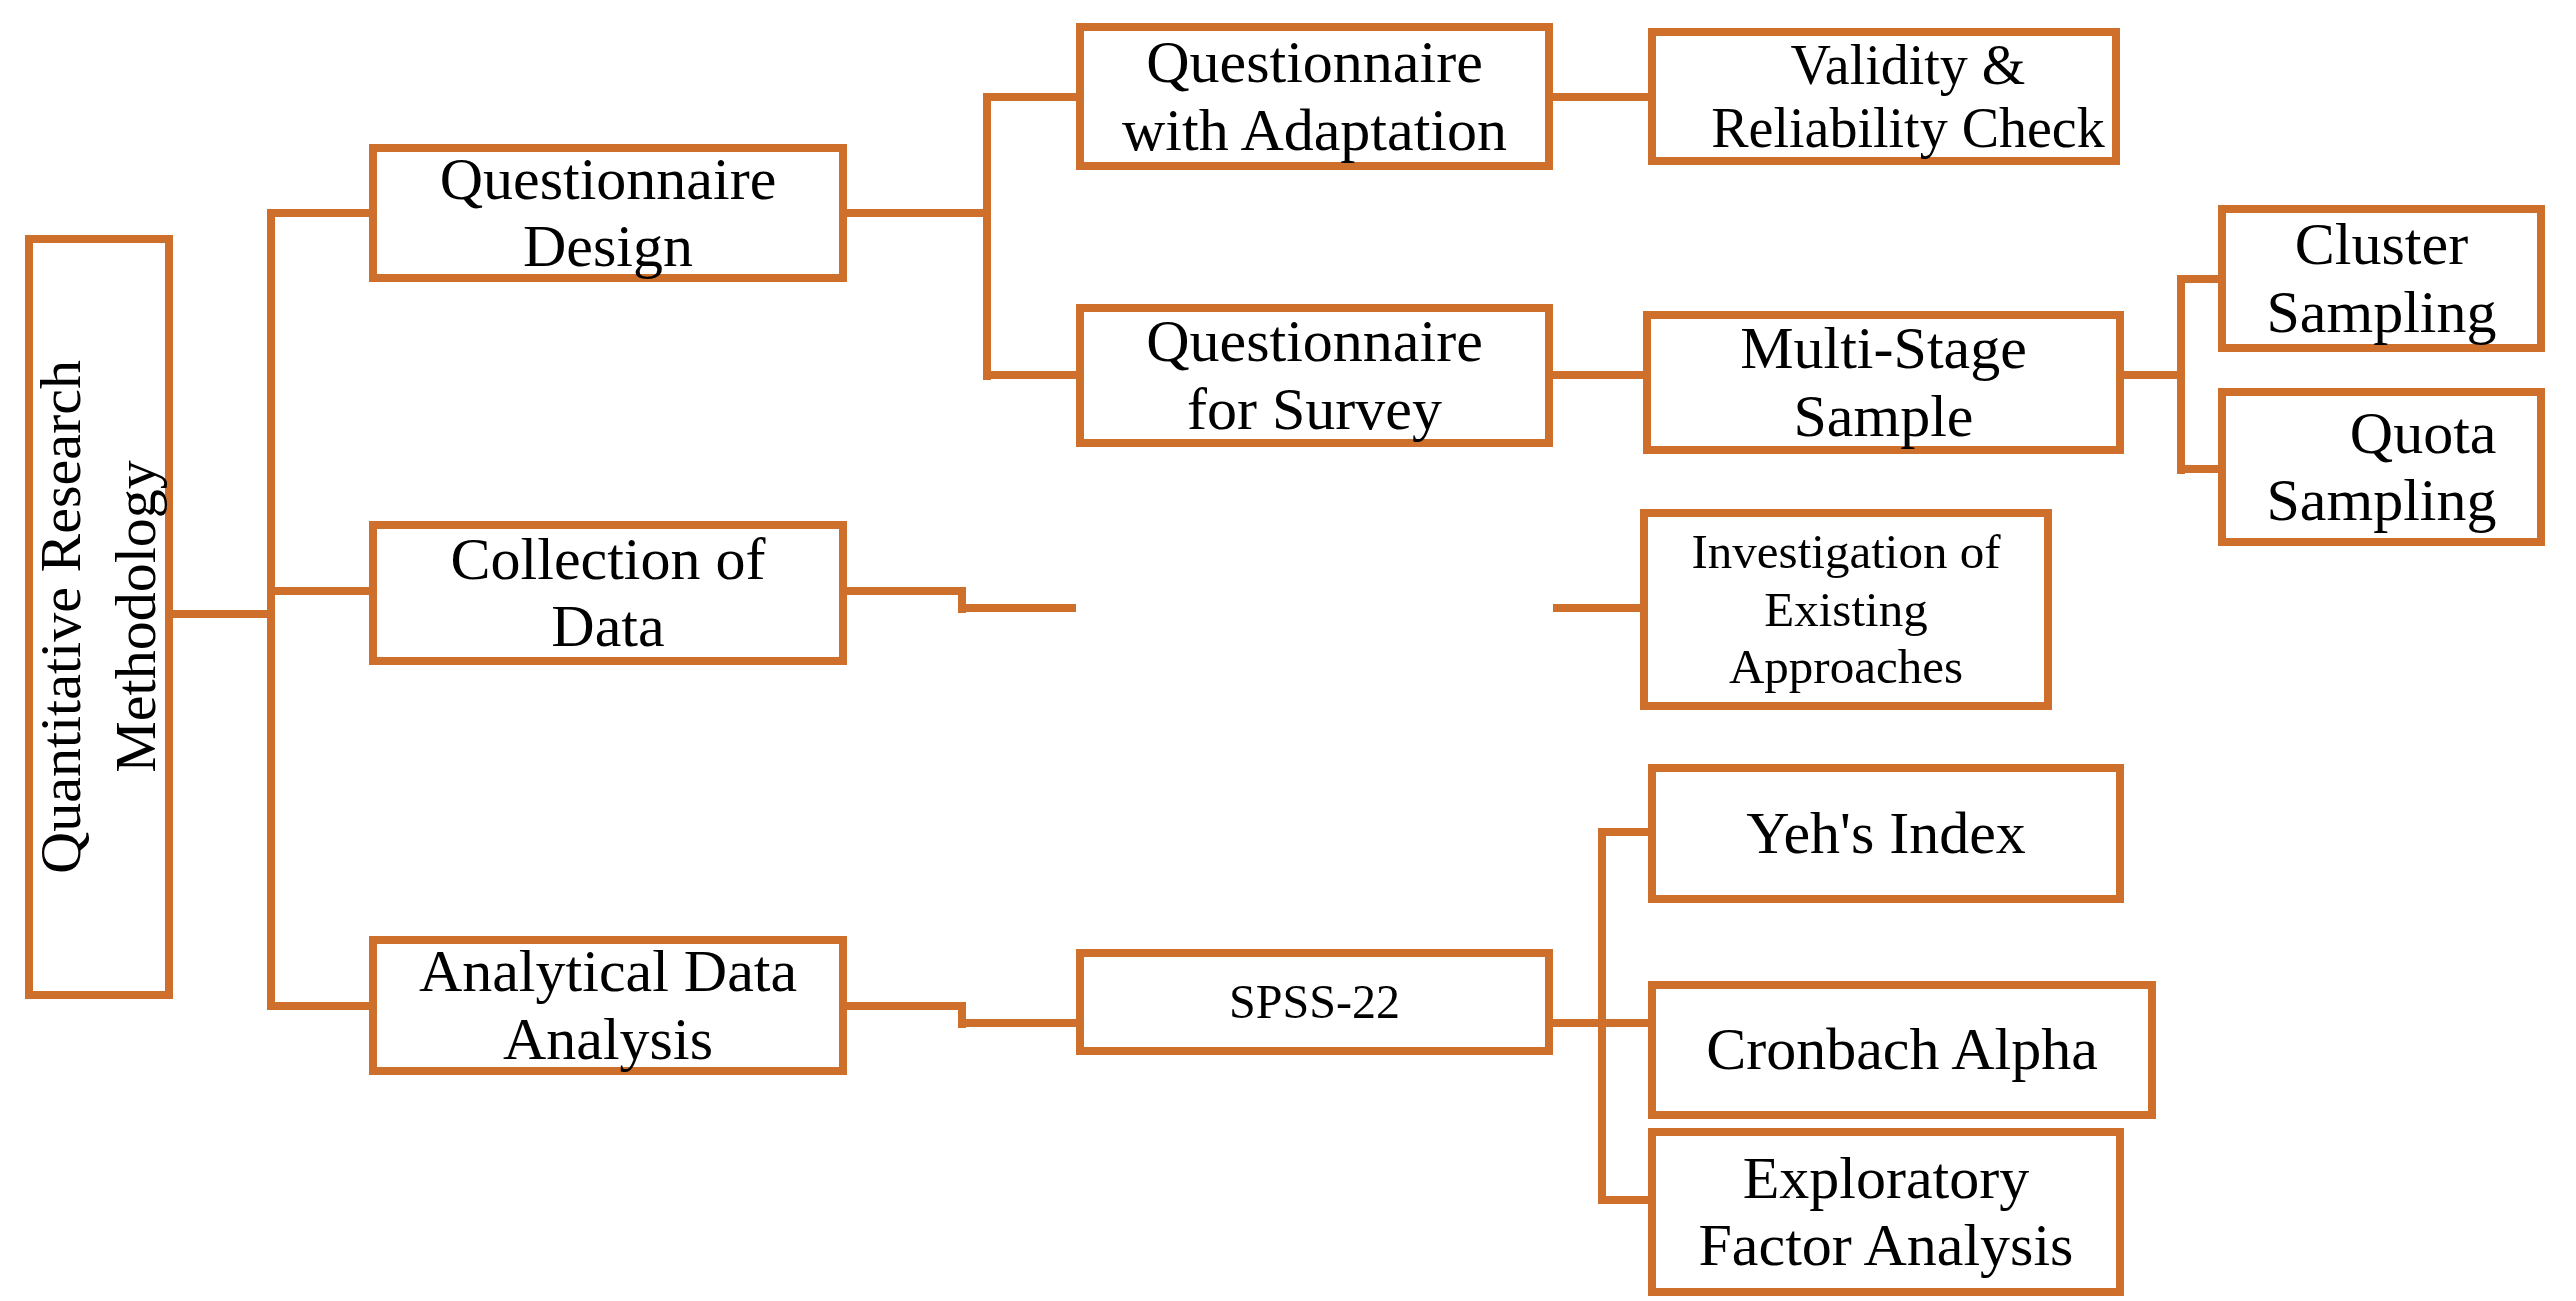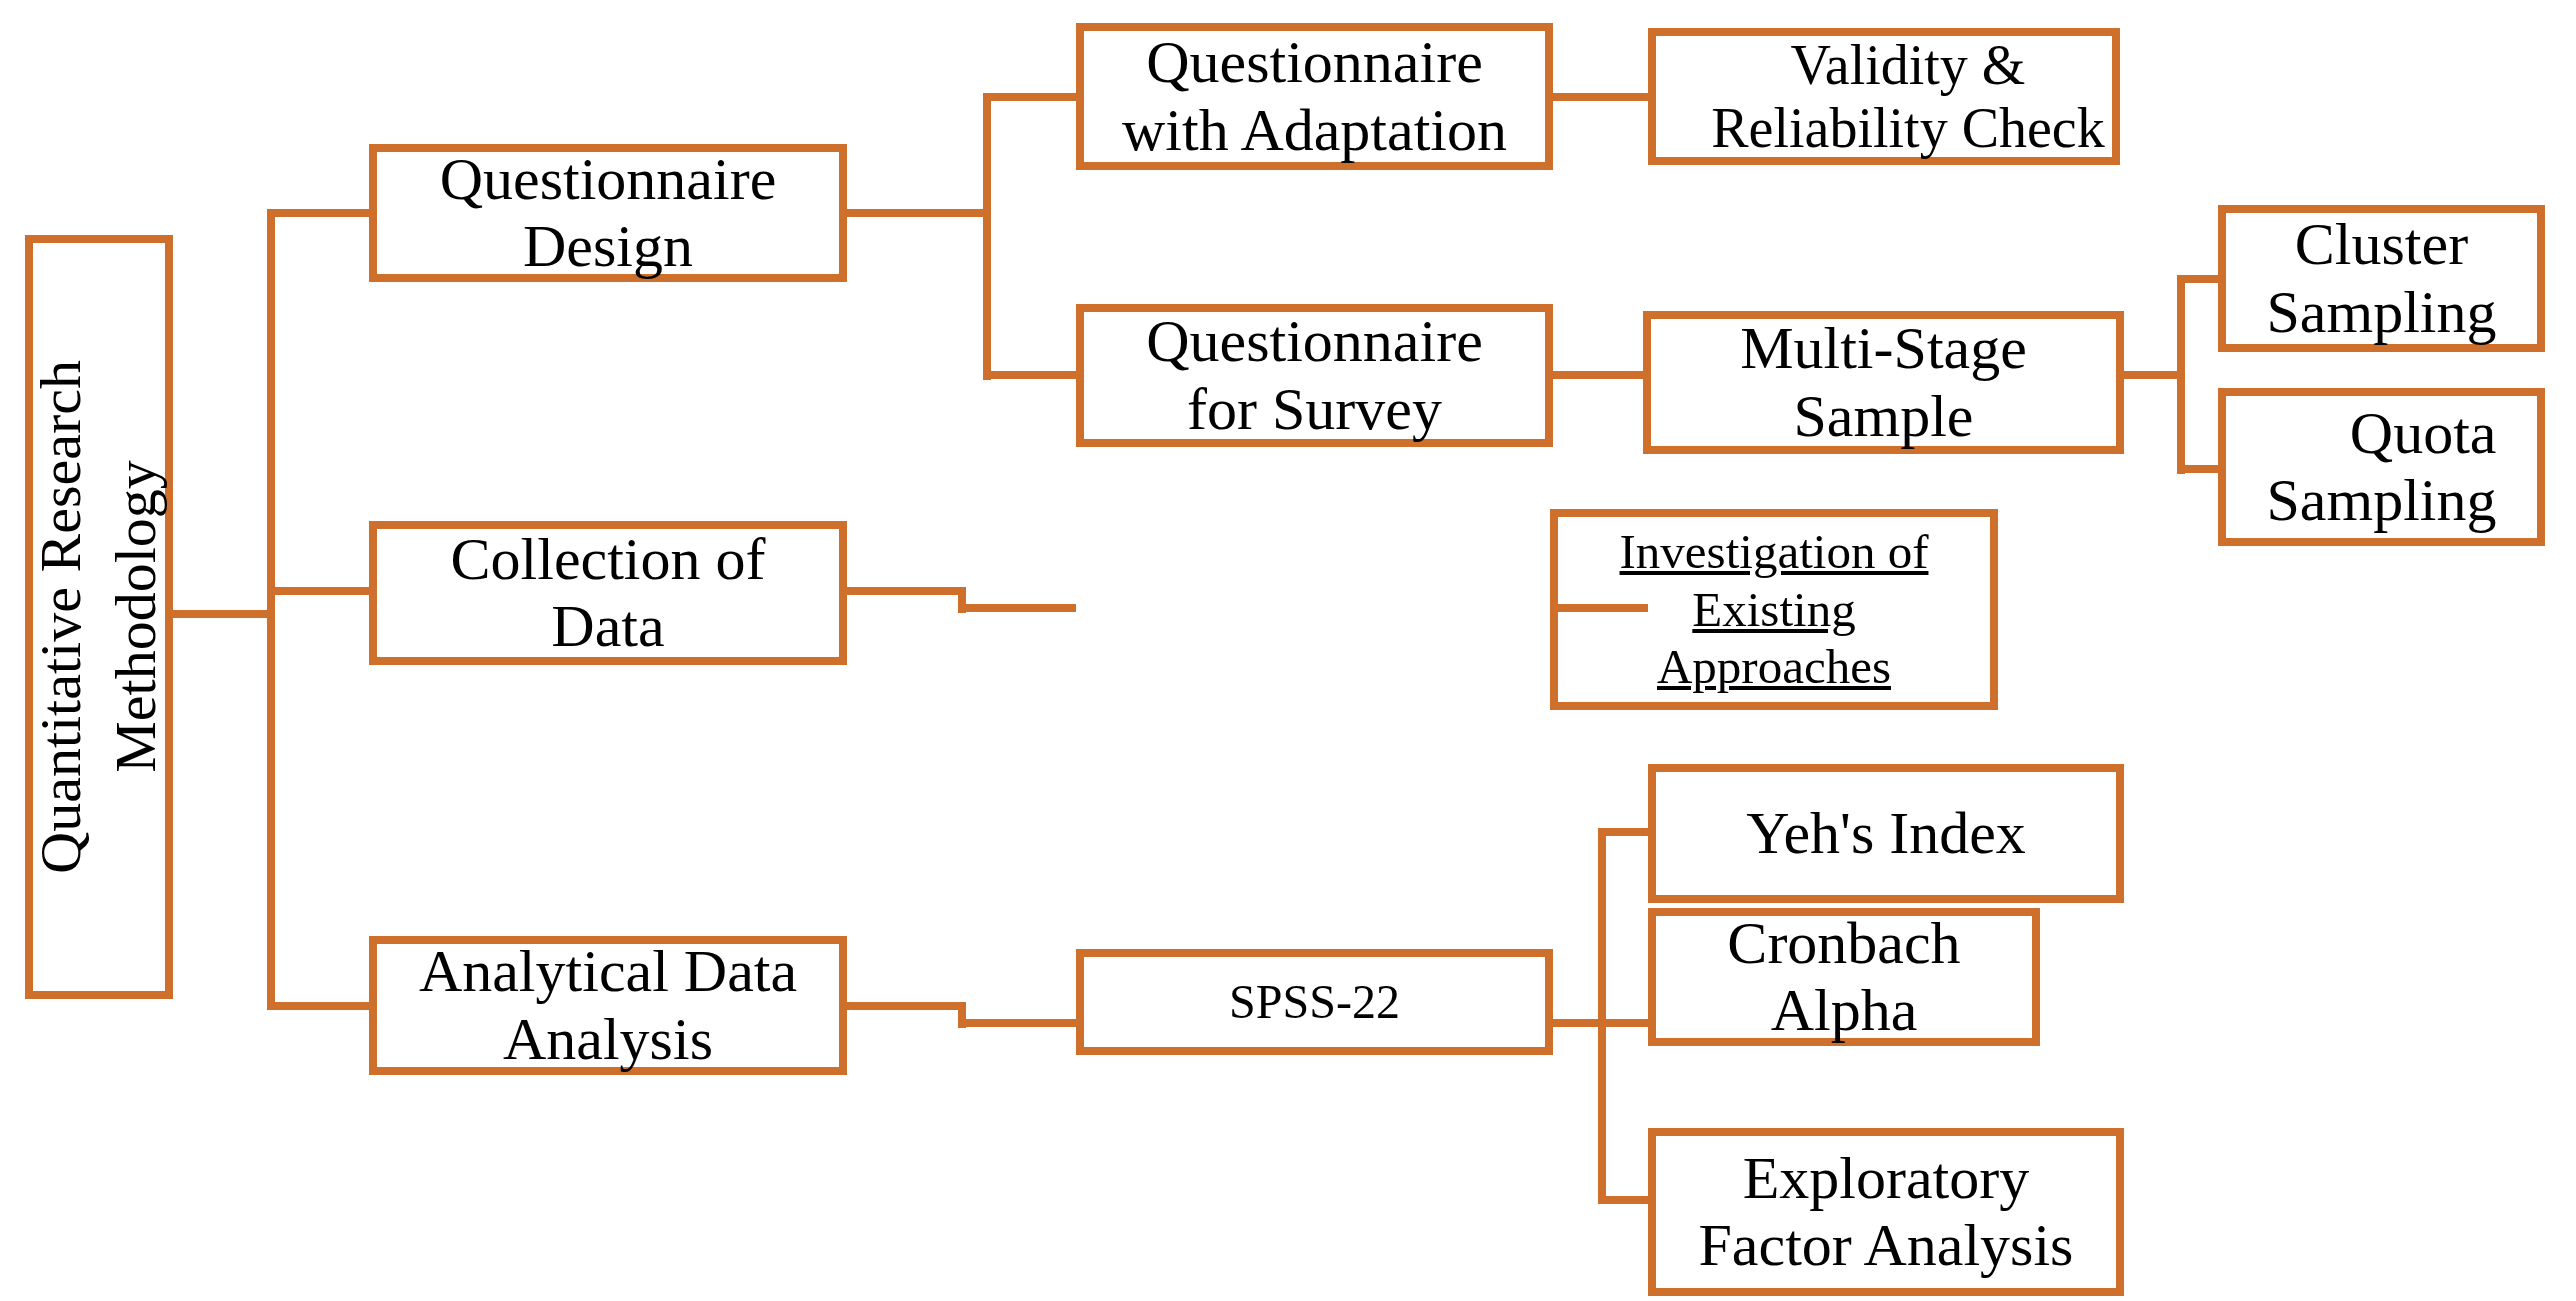--- a/index.html
+++ b/index.html
@@ -75,29 +75,29 @@
   <div class="node" style="left:1643px;top:304px;width:481px;height:143px;margin-top:7px;">Multi-Stage
 Sample</div>
 
   <div class="node" style="left:2218px;top:205px;width:327px;height:147px;">Cluster
 Sampling</div>
 
   <div class="node" style="left:2218px;top:388px;width:327px;height:158px;text-align:right;">Quota
 Sampling</div>
 
 
-  <div class="node" style="left:1550px;top:509px;width:448px;height:201px;font-size:49px;line-height:1.18;text-decoration:underline;">Investigation of
+  <div class="node" style="left:1640px;top:509px;width:412px;height:201px;font-size:49px;line-height:1.18;">Investigation of
 Existing
 Approaches</div>
 
   <div class="node" style="left:1076px;top:949px;width:477px;height:106px;font-size:48px;">SPSS-22</div>
 
   <div class="node" style="left:1648px;top:764px;width:476px;height:139px;">Yeh's Index</div>
 
-  <div class="node" style="left:1648px;top:908px;width:392px;height:138px;font-family:Liberation Serif, serif;">Cronbach Alpha</div>
+  <div class="node" style="left:1648px;top:981px;width:508px;height:138px;font-family:Liberation Serif, serif;">Cronbach Alpha</div>
 
   <div class="node" style="left:1648px;top:1128px;width:476px;height:168px;font-family:Liberation Serif, serif;">Exploratory
 Factor Analysis</div>
 
   <div class="line" style="left:173px;top:610px;width:102px;height:8.2px;"></div>
   <div class="line" style="left:267px;top:209px;width:8.2px;height:801px;"></div>
   <div class="line" style="left:267px;top:209px;width:103px;height:8.2px;"></div>
   <div class="line" style="left:267px;top:587px;width:103px;height:8.2px;"></div>
   <div class="line" style="left:267px;top:1002px;width:103px;height:8.2px;"></div>
 

